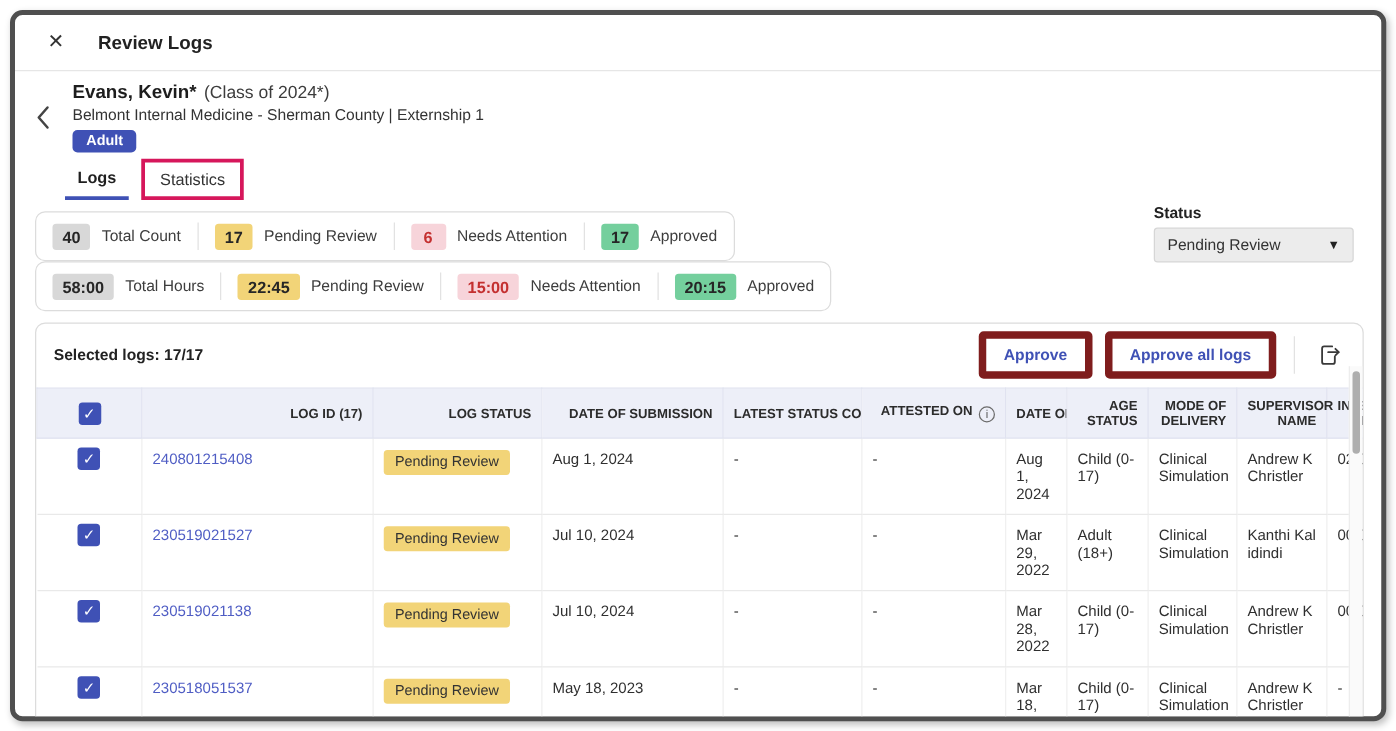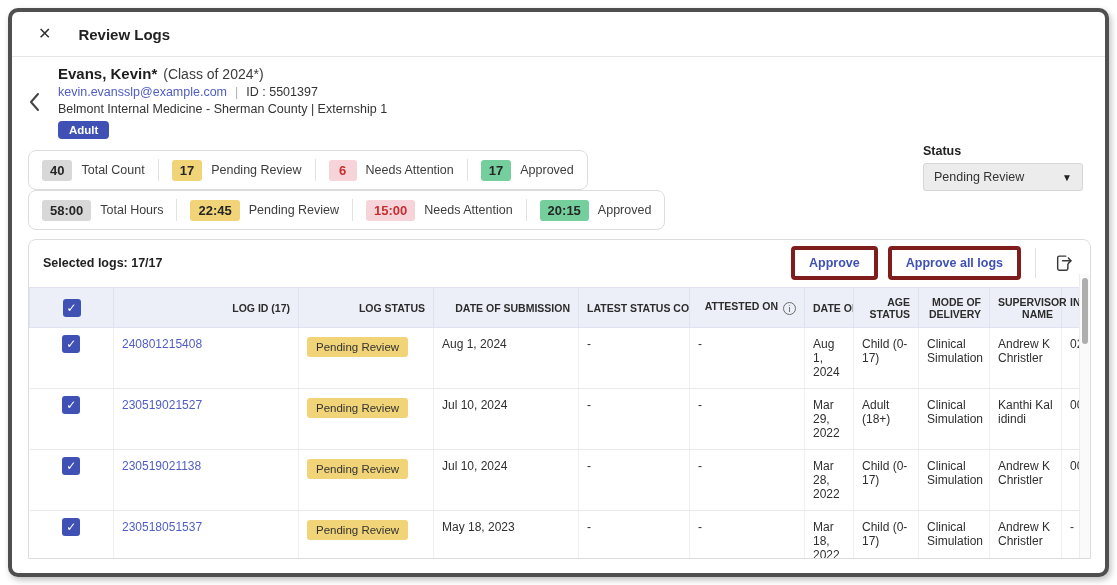--- a/index.html
+++ b/index.html
@@ -54,21 +54,21 @@
                    display:flex; align-items:center; justify-content:space-between; padding:0 10px; cursor:pointer; }
   .status-value { font-size:12.5px; color:#333; }
   .status-caret { font-size:10px; color:#222; }
 
   
   .logs-panel { margin:9px 14px 0 16px; border:1px solid #dcdcdc; border-radius:8px 8px 0 0; position:relative;
                 overflow:hidden; height:320px; background:#fff; }
   .panel-toolbar { display:flex; align-items:center; justify-content:space-between; padding:6px 14px 7px;gap:43px; }
   .sel-text { font-size:12.5px; font-weight:700; color:#222; }
   .toolbar-right { display:flex; align-items:center; gap:10px; }
-  .btn { background:#fff; border:4px solid #7f1d1d; color:#3f51b5; font-weight:700; font-size:12.5px;
+  .btn { background:#fff; border:6px solid #7f1d1d; color:#3f51b5; font-weight:700; font-size:12.5px;
          padding:6px 14px; border-radius:4px; cursor:pointer; font-family:inherit; }
   .tb-div { width:1px; height:30px; background:#e2e2e2; margin:0 4px; }
   .export-btn { background:none; border:none; cursor:pointer; display:flex; align-items:center; padding:2px; }
 
   table { border-collapse:collapse; table-layout:fixed; width:1100px; }
   thead th { background:#edeff8; font-size:10.5px; font-weight:700; color:#2c2c2c; text-align:right;
              padding:7px 8px; border:1px solid #e0e2f0; vertical-align:middle; height:40px; }
   thead th.nowrap { white-space:nowrap; overflow:hidden; }
   tbody td { font-size:12px; color:#2f2f2f; padding:9px 8px; border-right:1px solid #f0f0f0;
              border-bottom:1px solid #e9e9e9; vertical-align:top; height:43px; }
@@ -103,30 +103,29 @@
     <div class="student-row">
       <span class="back-btn">
         <svg width="20" height="24" viewBox="0 0 20 24" fill="none" stroke="#444" stroke-width="2" stroke-linecap="round" stroke-linejoin="round">
             <polyline points="13,4 6,12 13,20"></polyline>
           </svg>
       </span>
       <div class="student-info">
         <div class="si-line1">
           <span class="si-name">Evans, Kevin*</span><span>(Class of 2024*)</span>
         </div>
-        <div class="si-line2">
-          <a class="si-email">kevin.evansslp@example.com</a>
-          <span class="si-sep">|</span>
-          <span>ID : 5501397</span>
-        </div>
         <div class="si-line3">Belmont Internal Medicine - Sherman County | Externship 1</div>
         <span class="age-badge">Adult</span>
       </div>
     </div>
 
+    <div class="tabs">
+      <span class="tab tab-active">Logs</span>
+      <span class="tab tab-hl-box">Statistics</span>
+    </div>
 
     <div class="summary">
 
       <div class="sum-card">
         <div class="sum-item">
           <span class="vbadge gray">40</span>
           <span class="sum-label">Total Count</span>
         </div>
         <span class="sum-div"></span>
         <div class="sum-item">

